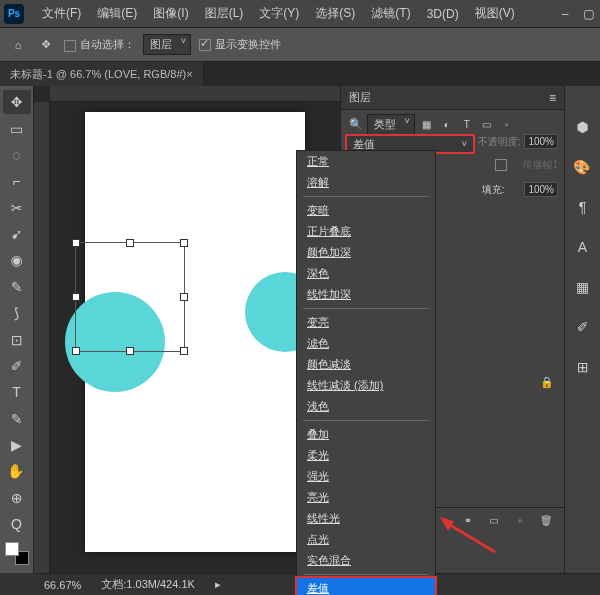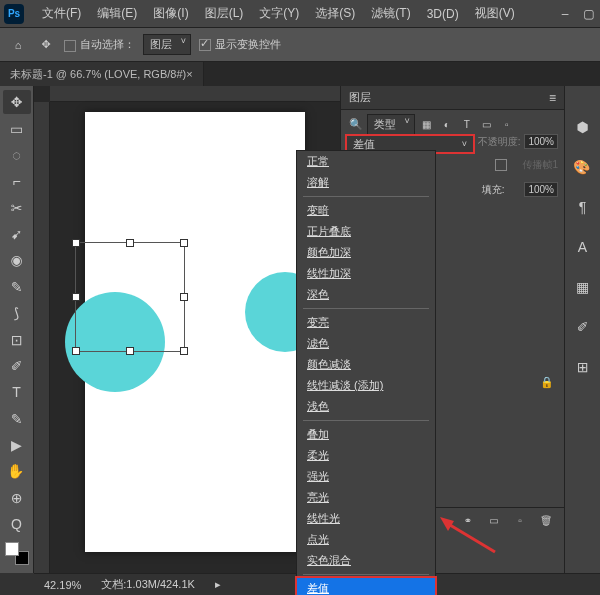--- a/index.html
+++ b/index.html
@@ -230,22 +230,22 @@
   </div>
 </div>
 
 <div class="blend-list">
   <div class="blend-item">正常</div>
   <div class="blend-item">溶解</div>
   <div class="blend-sep"></div>
   <div class="blend-item">变暗</div>
   <div class="blend-item">正片叠底</div>
   <div class="blend-item">颜色加深</div>
+  <div class="blend-item">深色</div>
   <div class="blend-item">线性加深</div>
-  <div class="blend-item">深色</div>
   <div class="blend-sep"></div>
   <div class="blend-item">变亮</div>
   <div class="blend-item">滤色</div>
   <div class="blend-item">颜色减淡</div>
   <div class="blend-item">线性减淡 (添加)</div>
   <div class="blend-item">浅色</div>
   <div class="blend-sep"></div>
   <div class="blend-item">叠加</div>
   <div class="blend-item">柔光</div>
   <div class="blend-item">强光</div>
@@ -257,16 +257,16 @@
   <div class="blend-item highlighted">差值</div>
 
 </div>
 
 <svg class="arrow-annotation" width="60" height="40">
   <line x1="55" y1="35" x2="5" y2="5" stroke="#d33" stroke-width="3"></line>
   <polygon points="0,0 14,4 8,14" fill="#d33"></polygon>
 </svg>
 
 <div class="status-bar">
-  <span>42.19%</span>
+  <span>66.67%</span>
   <span>文档:1.03M/424.1K</span>
   <span>▸</span>
 </div>
 
 </body></html>

